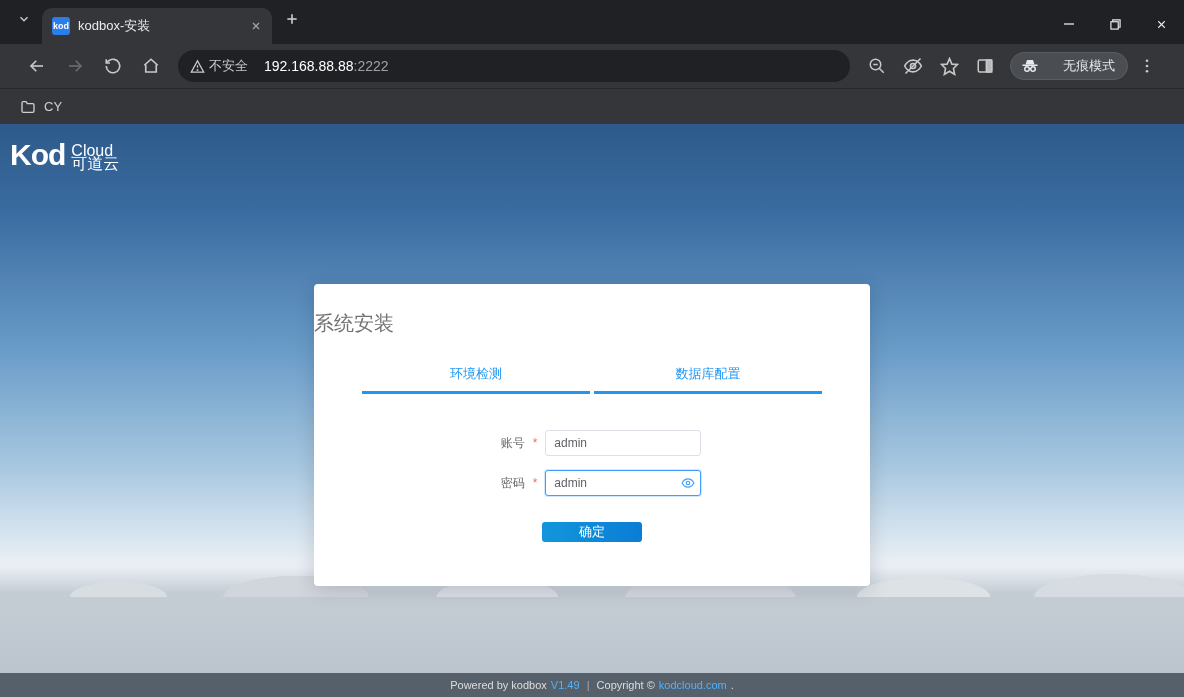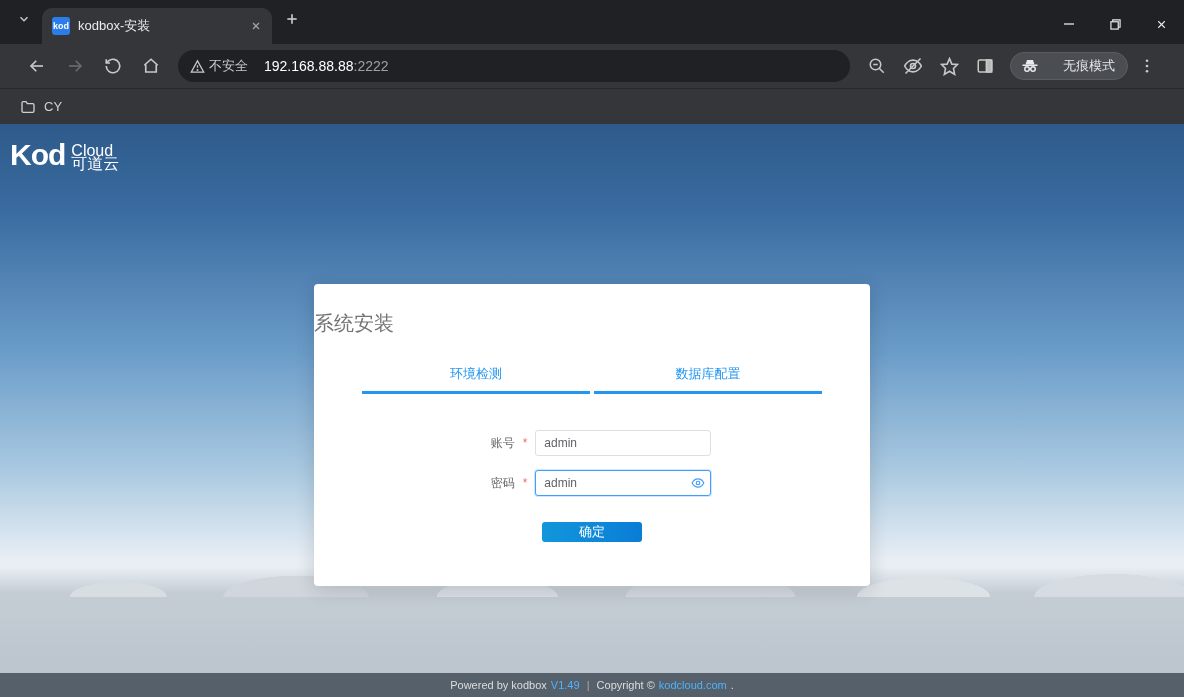--- a/index.html
+++ b/index.html
@@ -53,21 +53,21 @@
 .card { position:absolute; left:50%; top:160px; transform:translateX(-50%); width:556px; background:#fff; border-radius:4px; box-shadow:0 4px 20px rgba(0,0,0,.15); padding:26px 0 44px;}
 .card-title { text-align:left; font-size:20px; color:#737373; margin-bottom:28px;}
 .steps { display:flex; padding:0 48px; gap:4px;}
 .step { flex:1; text-align:center; font-size:13px; padding-bottom:8px; }
 .step.done { color:#2196f3; border-bottom:3px solid #2196f3; }
 .step.active { color:#2196f3; border-bottom:3px solid #2196f3; }
 .form { margin-top:36px; }
 .row { display:flex; align-items:center; justify-content:center; margin-bottom:14px; gap:8px;}
 .label { font-size:12px; color:#666; width:42px; text-align:right;}
 .req { color:#f56c6c; font-size:12px; }
-.input { width:176px; height:26px; border:1px solid #dcdfe6; border-radius:3px; padding:0 8px; font-size:12px; color:#606266; outline:none;}
+.input { width:156px; height:26px; border:1px solid #dcdfe6; border-radius:3px; padding:0 8px; font-size:12px; color:#606266; outline:none;}
 .input.focus { border-color:#409eff; box-shadow:0 0 0 1px rgba(64,158,255,.25);}
 .input-wrap { position:relative; }
 .eye { position:absolute; right:6px; top:50%; transform:translateY(-50%); color:#409eff; display:flex;}
 .btn { display:block; margin:26px auto 0; width:100px; height:20px; background:linear-gradient(to right,#1296db,#0a7dd6); color:#fff; border:none; border-radius:3px; font-size:13px; cursor:pointer;}
 
 .footer { position:absolute; bottom:0; left:0; right:0; height:24px; background:rgba(20,30,40,.6); display:flex; align-items:center; justify-content:center; font-size:11px; color:#ddd; gap:4px;}
 .footer a { color:#4fb3ff; text-decoration:none;}
 .sep { color:#aaa; }
 
 svg { display:block; }

